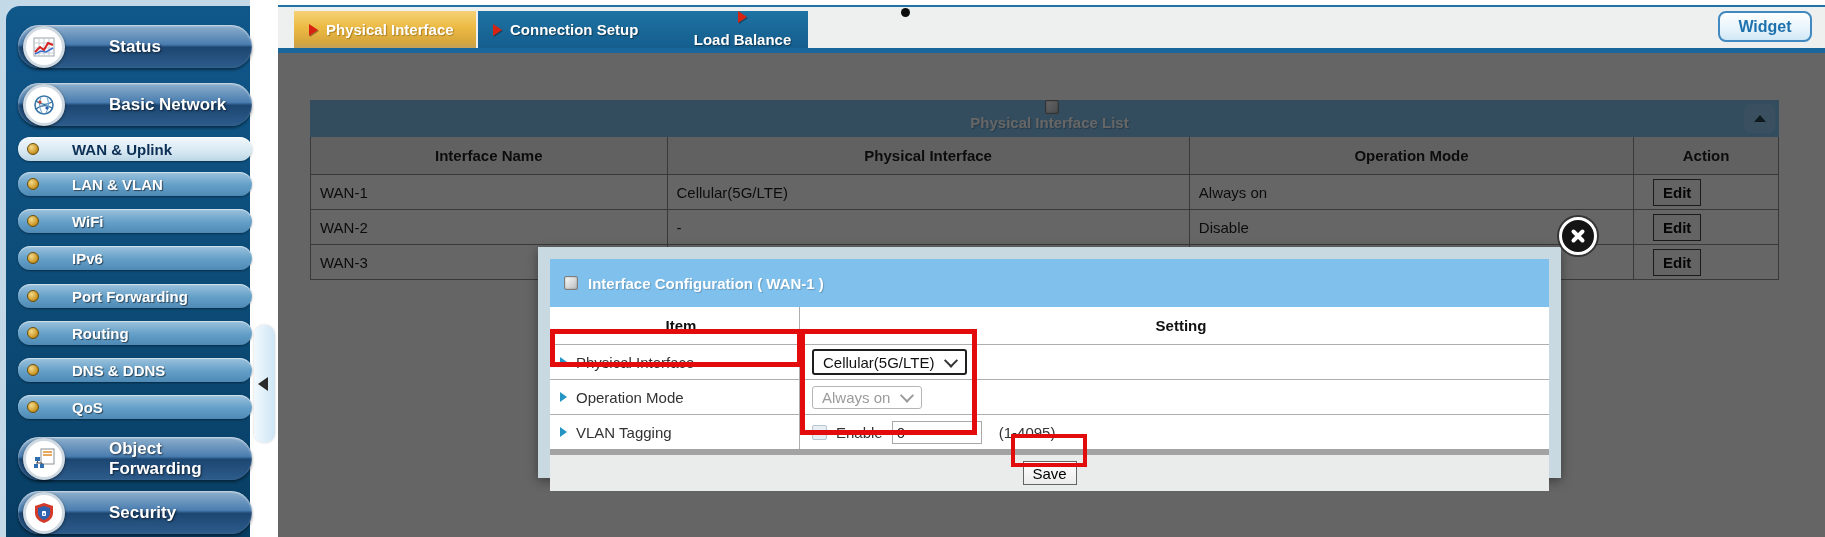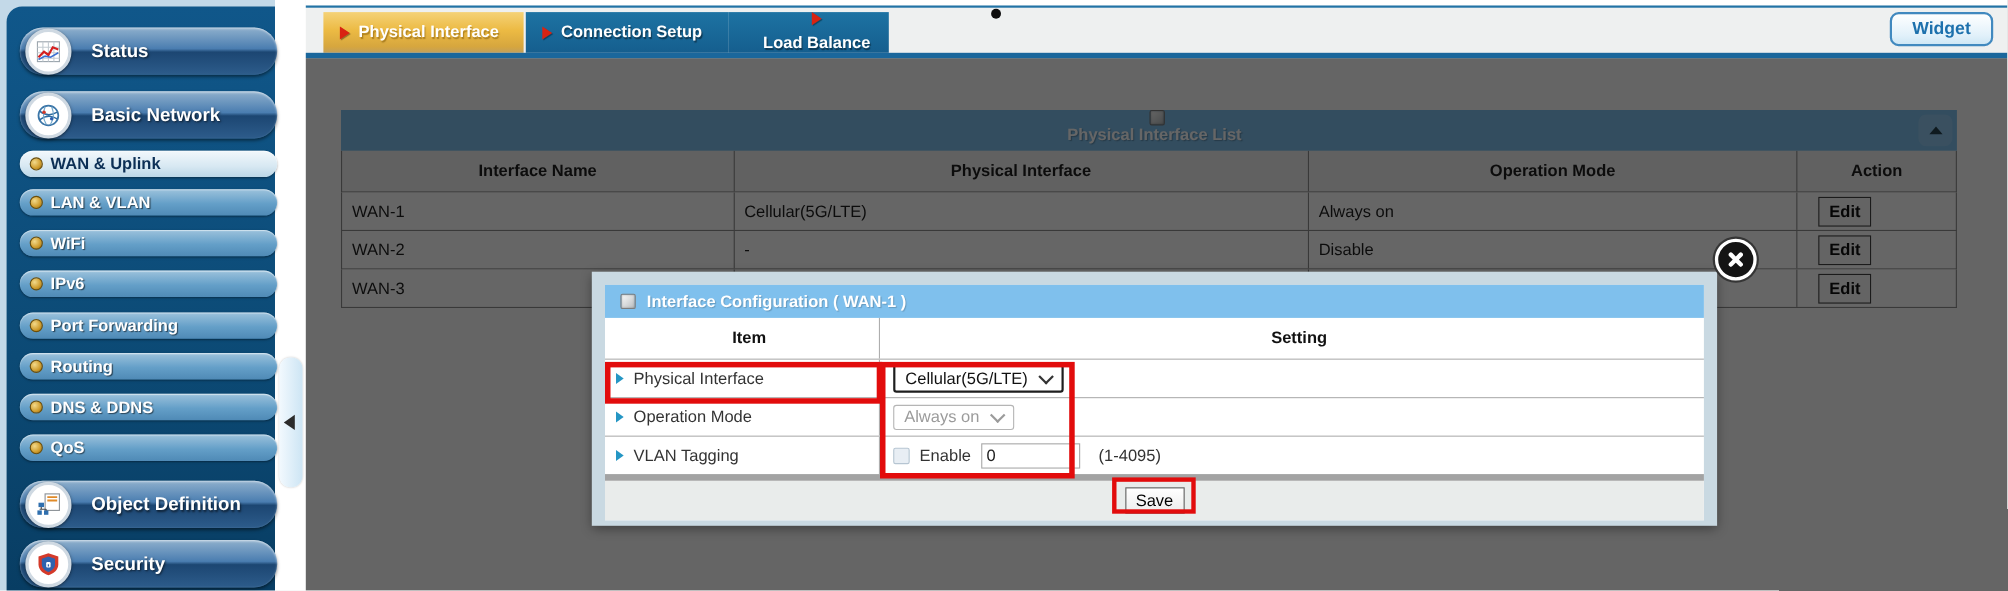--- a/index.html
+++ b/index.html
@@ -4,21 +4,21 @@
 <style>
   html,body{margin:0;padding:0;background:#fff;}
   #app{position:relative;width:1825px;height:537px;overflow:hidden;
        font-family:"Liberation Sans","DejaVu Sans",sans-serif;background:#fff;}
 
   
   .sidebar{position:absolute;left:0;top:0;width:250px;height:537px;background:#c3d9e8;}
   .sidebar-panel{position:absolute;left:6px;top:6px;width:244px;height:531px;
        background:linear-gradient(180deg,#10578a 0%,#0c4a75 60%,#083d63 100%);
        border-top-left-radius:14px;}
-  .nav-item{position:absolute;left:12px;width:234px;box-sizing:border-box;cursor:pointer;}
+  .nav-item{position:absolute;left:12px;width:234px;box-sizing:border-box;cursor:pointer;gap:26px;}
   .nav-primary{height:43px;border-radius:21px;
        background:linear-gradient(180deg,#8fb0cd 0%,#4a7db0 45%,#1c4672 52%,#2d5c8b 100%);
        box-shadow:inset 0 1px 2px rgba(255,255,255,.6),0 2px 3px rgba(0,0,0,.45);
        display:flex;align-items:center;}
   .nav-primary .txt{color:#fff;font-weight:bold;font-size:17px;margin-left:18px;
        text-shadow:1px 1px 2px rgba(0,0,0,.6);}
   .icon-ball{width:36px;height:36px;border-radius:50%;background:#fff;margin-left:5px;
        border:3px solid #cfd9e2;box-shadow:0 1px 3px rgba(0,0,0,.5);
        display:flex;align-items:center;justify-content:center;flex-shrink:0;}
   .nav-sub{height:24px;border-radius:12px;
@@ -83,21 +83,21 @@
   .edit-btn{width:46px;height:25px;margin-left:10px;border:1px solid #454545;background:#fafafa;
        font-size:15px;color:#111;display:flex;align-items:center;justify-content:center;cursor:pointer;font-weight:bold;}
 
   
   .dim{position:absolute;left:0;top:53px;width:100%;height:484px;background:rgba(0,0,0,.60);z-index:5;}
 
   
   .modal{position:absolute;left:260px;top:247px;width:1023px;height:231px;background:#c9d9e2;
        box-sizing:border-box;padding:12px;z-index:10;box-shadow:0 3px 10px rgba(0,0,0,.4);}
   .modal-inner{background:#fff;width:999px;}
-  .modal-title{height:30px;background:#7fc0ed;display:flex;align-items:center;}
+  .modal-title{height:48px;background:#7fc0ed;display:flex;align-items:center;}
   .modal-title .txt{color:#fff;font-weight:bold;font-size:15px;margin-left:10px;
        text-shadow:1px 1px 1px rgba(0,0,0,.2);}
   .m-row{display:flex;border-top:1px solid #aeaeae;}
   .m-hdr{height:37px;}
   .m-hdr .m-item,.m-hdr .m-setting{justify-content:center;font-weight:bold;font-size:15px;color:#111;padding-left:13px;}
   .m-item{width:250px;box-sizing:border-box;border-right:1px solid #aeaeae;display:flex;
        align-items:center;padding-left:10px;gap:9px;font-size:15px;color:#333;}
   .m-setting{flex:1;display:flex;align-items:center;padding-left:12px;font-size:15px;color:#333;}
   .m-data{height:34px;}
   .arr-teal{width:0;height:0;border-top:5px solid transparent;border-bottom:5px solid transparent;
@@ -197,21 +197,21 @@
         <span class="icon-ball">
           <svg width="22" height="22" viewBox="0 0 22 22">
               <rect x="8" y="1" width="13" height="15" fill="#fff" stroke="#8a9096"></rect>
               <path d="M10 4h9M10 7h9" stroke="#e08a28" stroke-width="1.6"></path>
               <rect x="2" y="9" width="5" height="4" fill="#2f6fae"></rect>
               <rect x="1" y="16" width="4" height="4" fill="#2f6fae"></rect>
               <rect x="7" y="16" width="4" height="4" fill="#2f6fae"></rect>
               <path d="M4.5 13v2M3 15h6M9 15v1" stroke="#444" stroke-width="1"></path>
             </svg>
         </span>
-        <span class="txt">Object Definition</span>
+        <span class="txt">Object Forwarding</span>
       </div>
 
       <div class="nav-item nav-primary" style="top:485px;">
         <span class="icon-ball">
           <svg width="22" height="22" viewBox="0 0 22 22">
               <path d="M11 1l9 3v7c0 5-4 8.5-9 10-5-1.5-9-5-9-10V4z" fill="#d43a2a"></path>
               <path d="M11 4l6 2v5c0 3.5-2.7 5.8-6 7-3.3-1.2-6-3.5-6-7V6z" fill="#2f62ae"></path>
               <rect x="9" y="9" width="4" height="5" rx="1" fill="#fff"></rect>
               <rect x="10.4" y="11" width="1.2" height="2" fill="#2f62ae"></rect>
             </svg>

